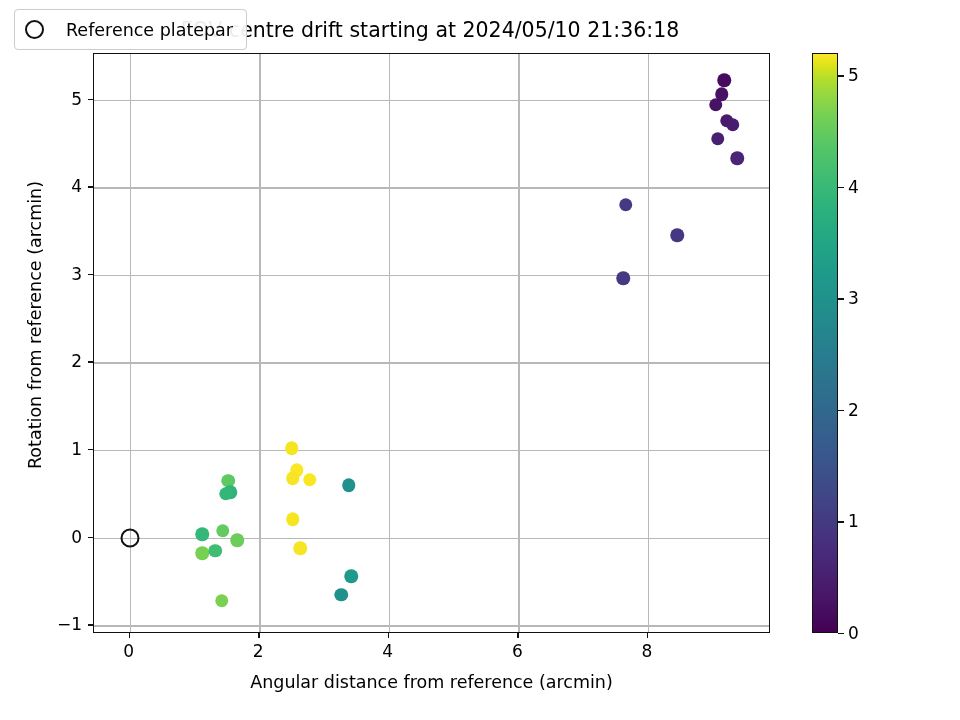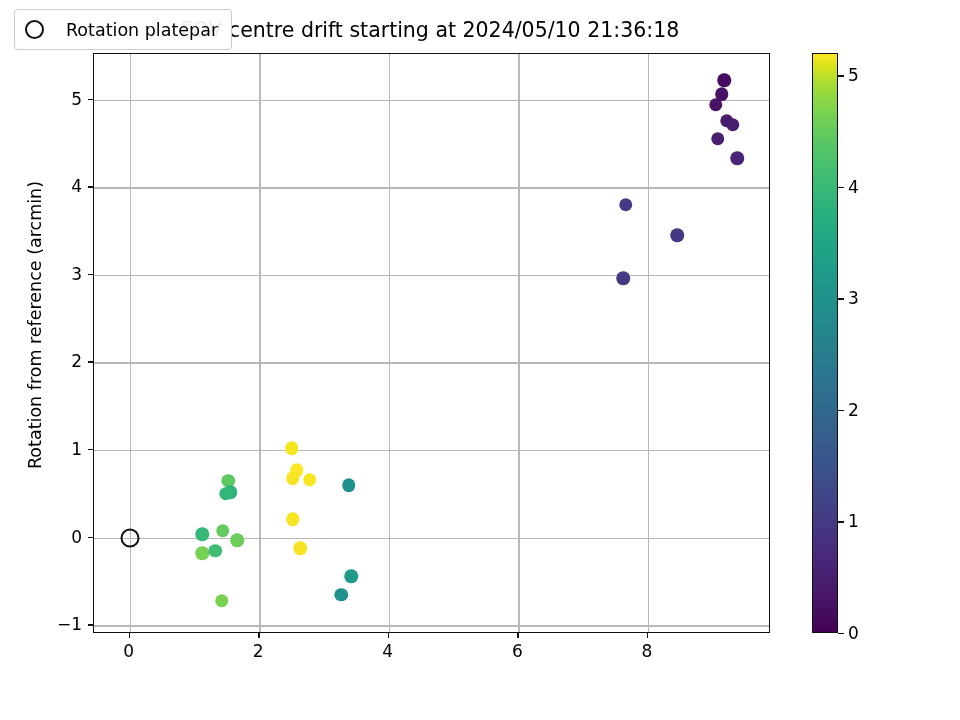--- a/index.html
+++ b/index.html
@@ -258,25 +258,26 @@
         <div class="pt" title="2.78, 0.66" style="width: 13.5px; height: 13.5px; left: 215.733px; top: 425.801px; background: rgb(249, 231, 33);"></div>
         <div class="pt" title="2.52, 0.21" style="width: 13.5px; height: 13.5px; left: 198.889px; top: 465.227px; background: rgb(245, 230, 31);"></div>
         <div class="pt" title="2.63, -0.12" style="width: 13.5px; height: 13.5px; left: 206.015px; top: 494.139px; background: rgb(247, 228, 37);"></div>
         <div class="ref-marker" style="left: 35.6316px; top: 483.625px;"></div>
       </div>
   </div>
 
   <div id="ticks-x"></div>
   <div id="ticks-y"></div>
 
+  <div class="xlabel">Angular distance from reference (arcmin)</div>
   <div class="ylabel">Rotation from reference (arcmin)</div>
 
   <div id="legend">
     <span class="legend-marker"></span>
-    <span class="legend-text">Rotation platepar</span>
+    <span class="legend-text">Reference platepar</span>
   </div>
 
   <div id="colorbar-wrap">
     <div id="colorbar"></div>
     <div id="cb-ticks">
         <div class="cb-tick" style="top: 580px;"></div>
         <div class="cb-ticklabel" style="top: 580px;">0</div>
         <div class="cb-tick" style="top: 468.462px;"></div>
         <div class="cb-ticklabel" style="top: 468.462px;">1</div>
         <div class="cb-tick" style="top: 356.923px;"></div>

